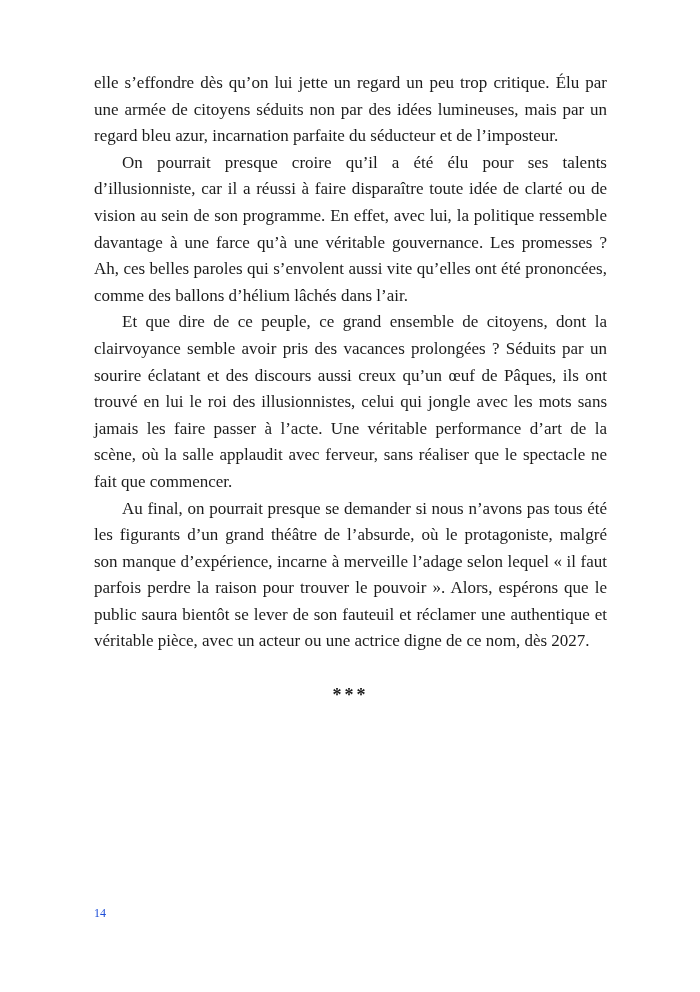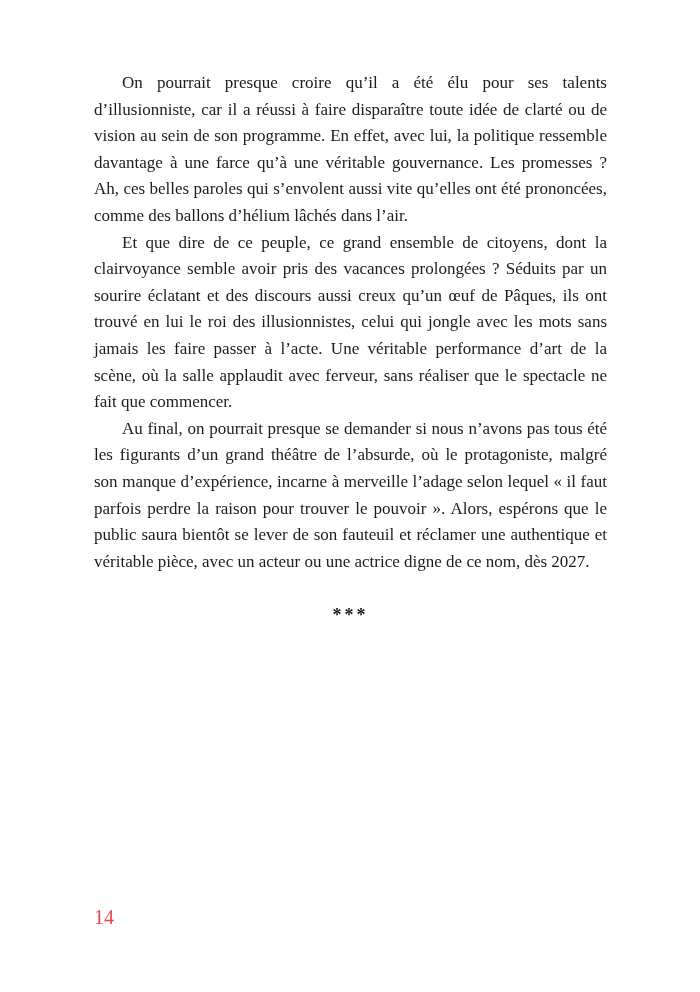--- a/index.html
+++ b/index.html
@@ -40,28 +40,29 @@
       text-align: center;
       font-size: 18px;
       letter-spacing: 3px;
       font-weight: bold;
       text-indent: 0;
     }
     .page-number {
       position: absolute;
       left: 94px;
       top: 906px;
-      font-size: 20px;
-      color: #ef4444;
+      font-size: 12px;
+      color: #1d4ed8;
     }
   </style>
 </head>
 <body>
 
 <div class="page">
   <div class="text-block">
+    <p class="para no-indent">elle s’effondre dès qu’on lui jette un regard un peu trop critique. Élu par une armée de citoyens séduits non par des idées lumineuses, mais par un regard bleu azur, incarnation parfaite du séducteur et de l’imposteur.</p>
     <p class="para">On pourrait presque croire qu’il a été élu pour ses talents d’illusionniste, car il a réussi à faire disparaître toute idée de clarté ou de vision au sein de son programme. En effet, avec lui, la politique ressemble davantage à une farce qu’à une véritable gouvernance. Les promesses ? Ah, ces belles paroles qui s’envolent aussi vite qu’elles ont été prononcées, comme des ballons d’hélium lâchés dans l’air.</p>
     <p class="para">Et que dire de ce peuple, ce grand ensemble de citoyens, dont la clairvoyance semble avoir pris des vacances prolongées ? Séduits par un sourire éclatant et des discours aussi creux qu’un œuf de Pâques, ils ont trouvé en lui le roi des illusionnistes, celui qui jongle avec les mots sans jamais les faire passer à l’acte. Une véritable performance d’art de la scène, où la salle applaudit avec ferveur, sans réaliser que le spectacle ne fait que commencer.</p>
     <p class="para">Au final, on pourrait presque se demander si nous n’avons pas tous été les figurants d’un grand théâtre de l’absurde, où le protagoniste, malgré son manque d’expérience, incarne à merveille l’adage selon lequel « il faut parfois perdre la raison pour trouver le pouvoir ». Alors, espérons que le public saura bientôt se lever de son fauteuil et réclamer une authentique et véritable pièce, avec un acteur ou une actrice digne de ce nom, dès 2027.</p>
     <div class="separator">***</div>
   </div>
   <div class="page-number">14</div>
 </div>
 
 </body></html>

